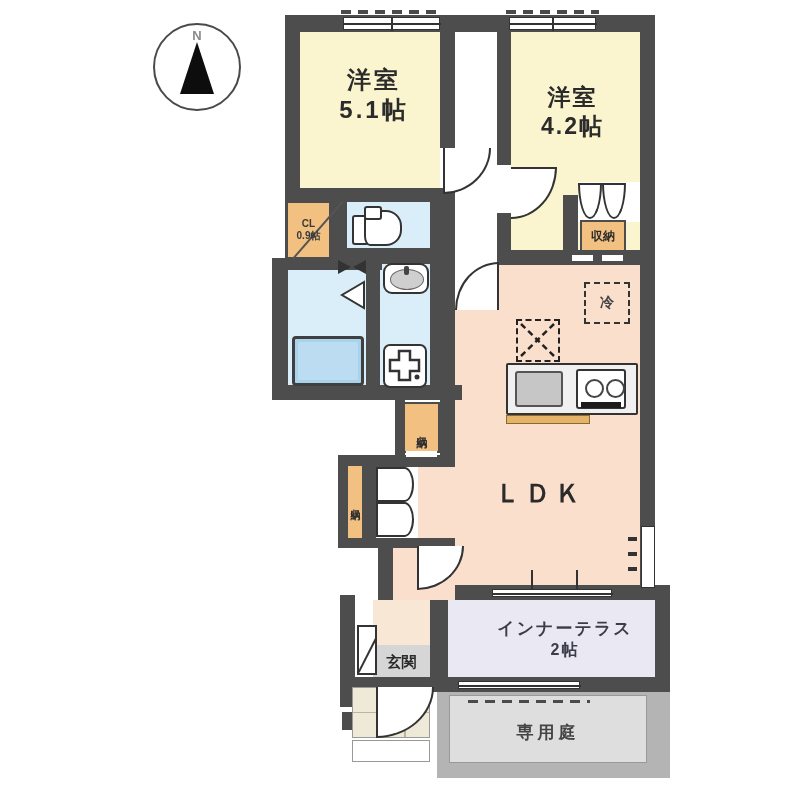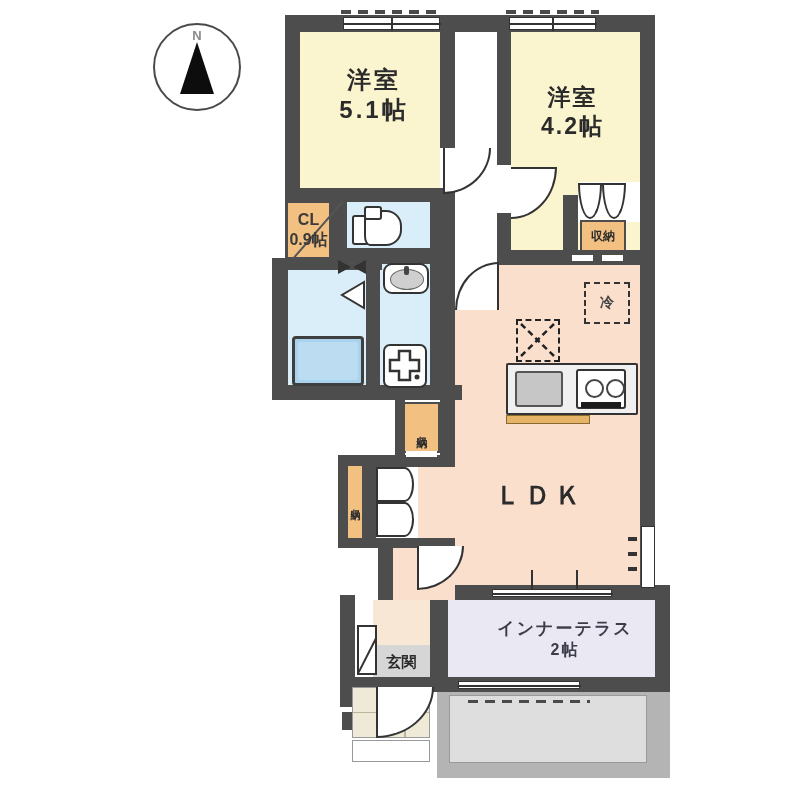--- a/index.html
+++ b/index.html
@@ -66,21 +66,21 @@
     <div class="wall" style="left: 455px; top: 585px; width: 200px; height: 15px; background: rgb(77, 77, 77);"></div>
     <div class="wall" style="left: 340px; top: 595px; width: 15px; height: 112px; background: rgb(77, 77, 77);"></div>
     <div class="wall" style="left: 350px; top: 677px; width: 90px; height: 10px; background: rgb(77, 77, 77);"></div>
     <div class="wall" style="left: 342px; top: 712px; width: 16px; height: 18px; background: rgb(77, 77, 77);"></div>
     <div class="wall" style="left: 430px; top: 600px; width: 18px; height: 80px; background: rgb(77, 77, 77);"></div>
     <div class="wall" style="left: 655px; top: 585px; width: 15px; height: 107px; background: rgb(77, 77, 77);"></div>
     <div class="wall" style="left: 430px; top: 677px; width: 240px; height: 15px; background: rgb(77, 77, 77);"></div>
     <div class="abs" style="left:285px;top:200px;width:47px;height:60px;background:#f2c081;border:3px solid #4d4d4d;box-sizing:border-box;">
     <div class="abs" style="left:-8px;top:26px;width:76px;height:0;border-top:2px solid #555;transform:rotate(-49deg);"></div>
   </div>
-  <div class="lbl" style="left:285px;top:208px;width:47px;height:44px;font-size:16px;font-weight:600;color:#3a3a3a;">
+  <div class="lbl" style="left:285px;top:208px;width:47px;height:44px;font-size:10px;font-weight:600;color:#3a3a3a;">
     <span>CL</span>
     <span>0.9帖</span>
   </div>
 
   <div class="abs" style="left:403px;top:402px;width:37px;height:51px;background:#f2c081;border:2px solid #4d4d4d;box-sizing:border-box;display:flex;align-items:center;justify-content:center;">
     <span class="vtext" style="font-size:11px;font-weight:600;">収納</span>
   </div>
   <div class="abs" style="left:346px;top:464px;width:18px;height:76px;background:#f2c081;border:2px solid #4d4d4d;box-sizing:border-box;display:flex;align-items:center;justify-content:center;">
     <span class="vtext" style="font-size:10px;font-weight:600;">収納</span>
   </div>
@@ -194,24 +194,27 @@
   <div class="abs" style="left:406px;top:451px;width:31px;height:6px;background:#fff;"></div>
 
   <div class="lbl" style="left:300px;top:55px;width:148px;height:80px;font-size:24px;letter-spacing:3px;">
     <span>洋室</span>
     <span>5.1帖</span>
   </div>
   <div class="lbl" style="left:505px;top:72px;width:135px;height:80px;font-size:23px;letter-spacing:2px;">
     <span>洋室</span>
     <span>4.2帖</span>
   </div>
-  <div class="lbl" style="left:440px;top:450px;width:200px;height:90px;font-size:26px;letter-spacing:4px;">
+  <div class="lbl" style="left:440px;top:450px;width:200px;height:90px;font-size:26px;letter-spacing:4px;font-family:Liberation Mono, monospace;">
     <span>ＬＤＫ</span>
   </div>
   <div class="lbl" style="left:373px;top:647px;width:57px;height:30px;font-size:15px;">
     <span>玄関</span>
   </div>
   <div class="lbl" style="left:448px;top:608px;width:234px;height:62px;font-size:17px;letter-spacing:2px;font-weight:600;color:#3c3c4a;">
     <span>インナーテラス</span>
     <span style="font-size:16px;">2帖</span>
   </div>
+  <div class="lbl" style="left:449px;top:718px;width:198px;height:30px;font-size:17px;letter-spacing:4px;color:#444;">
+    <span>専用庭</span>
+  </div>
 
 </div>
 
 </body></html>

